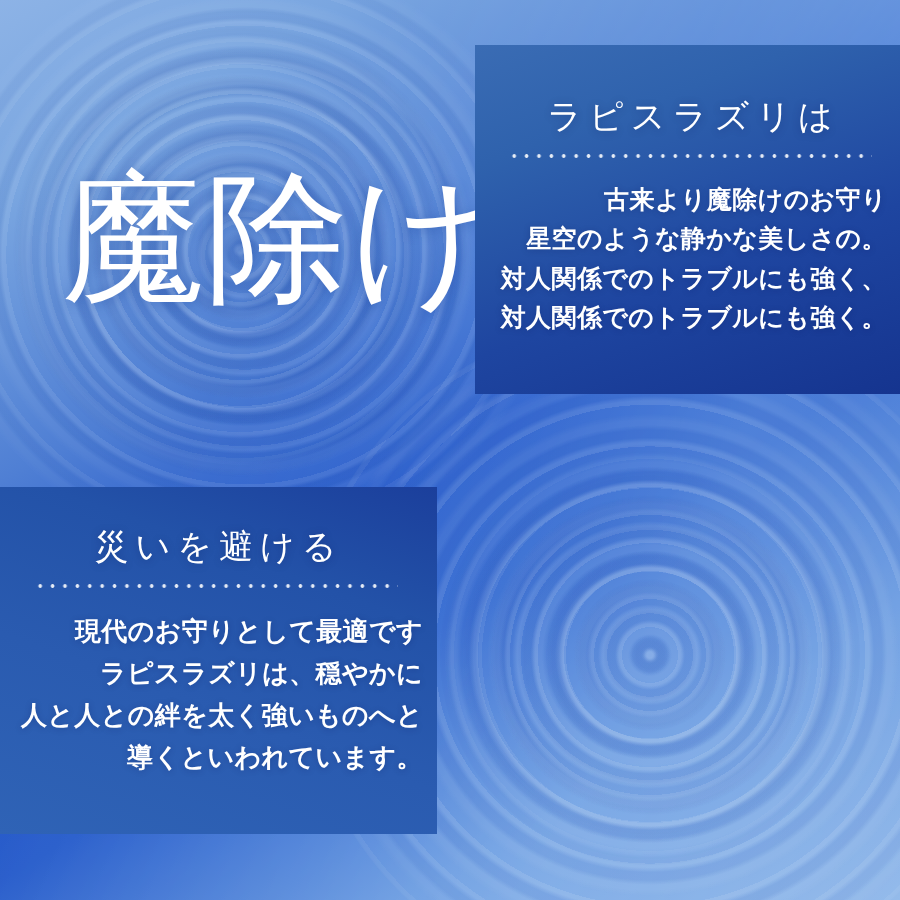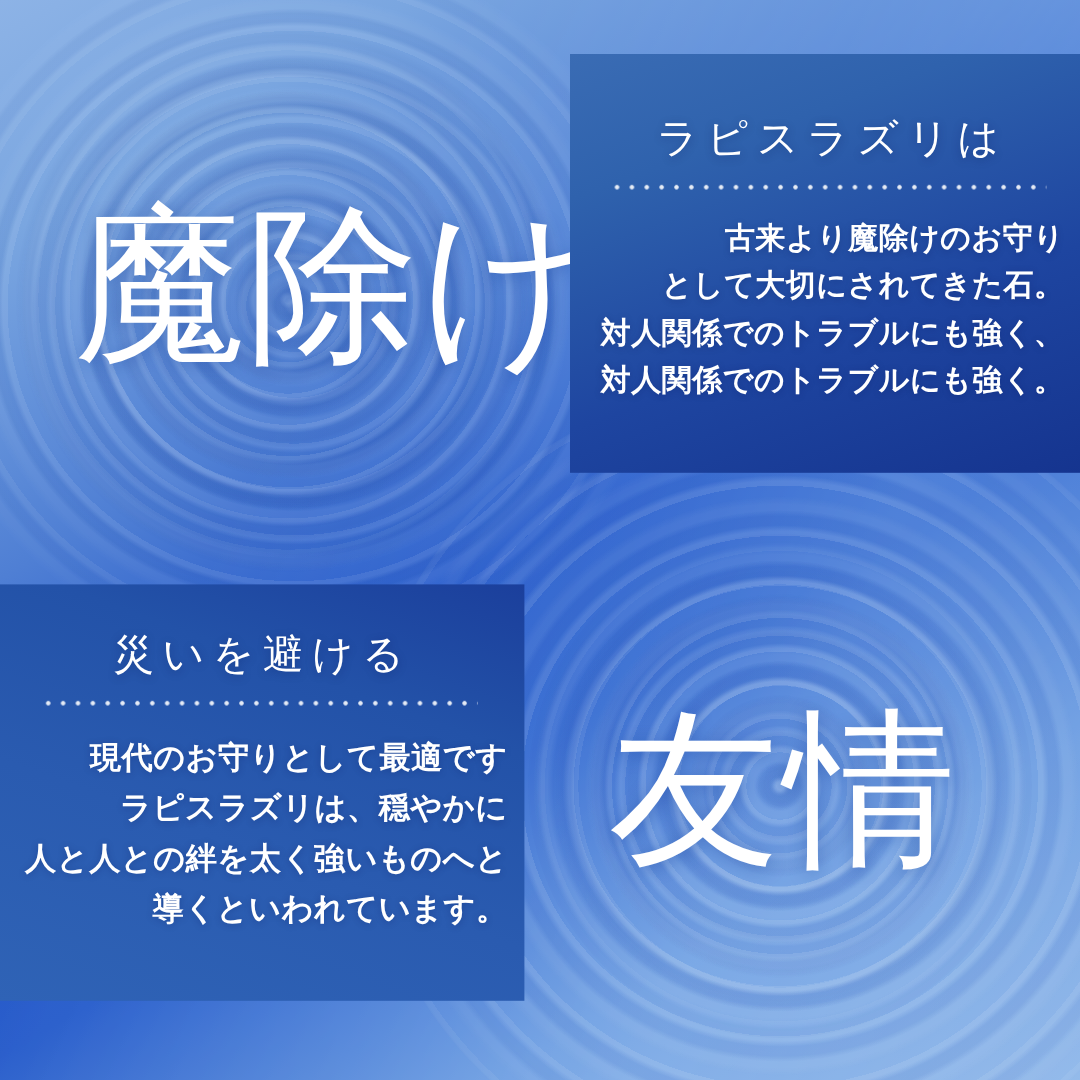--- a/index.html
+++ b/index.html
@@ -208,28 +208,27 @@
 
   <div class="bg-base"></div>
   <div class="bg-diag"></div>
   <div class="ripple ripple-a"></div>
   <div class="ripple ripple-a2"></div>
   <div class="ripple ripple-b"></div>
   <div class="ripple ripple-b2"></div>
 
   <div class="headline" id="headline-maoke">魔除け</div>
 
-  <div class="headline" id="headline-yujo">友情</div>
 
   <div class="panel" id="panel-yakuyoke">
     <h2 class="panel-heading">ラピスラズリは</h2>
     <div class="dot-divider"></div>
     <p class="panel-body">
       <span class="line">古来より魔除けのお守り</span>
-      <span class="line">として大切にされてきた石。</span>
+      <span class="line">星空のような静かな美しさの。</span>
       <span class="line">対人関係でのトラブルにも強く、</span>
       <span class="line">対人関係でのトラブルにも強く。</span>
     </p>
   </div>
 
   <div class="panel" id="panel-kizuna">
     <h2 class="panel-heading">災いを避ける</h2>
     <div class="dot-divider"></div>
     <p class="panel-body">
       <span class="line">現代のお守りとして最適です</span>

